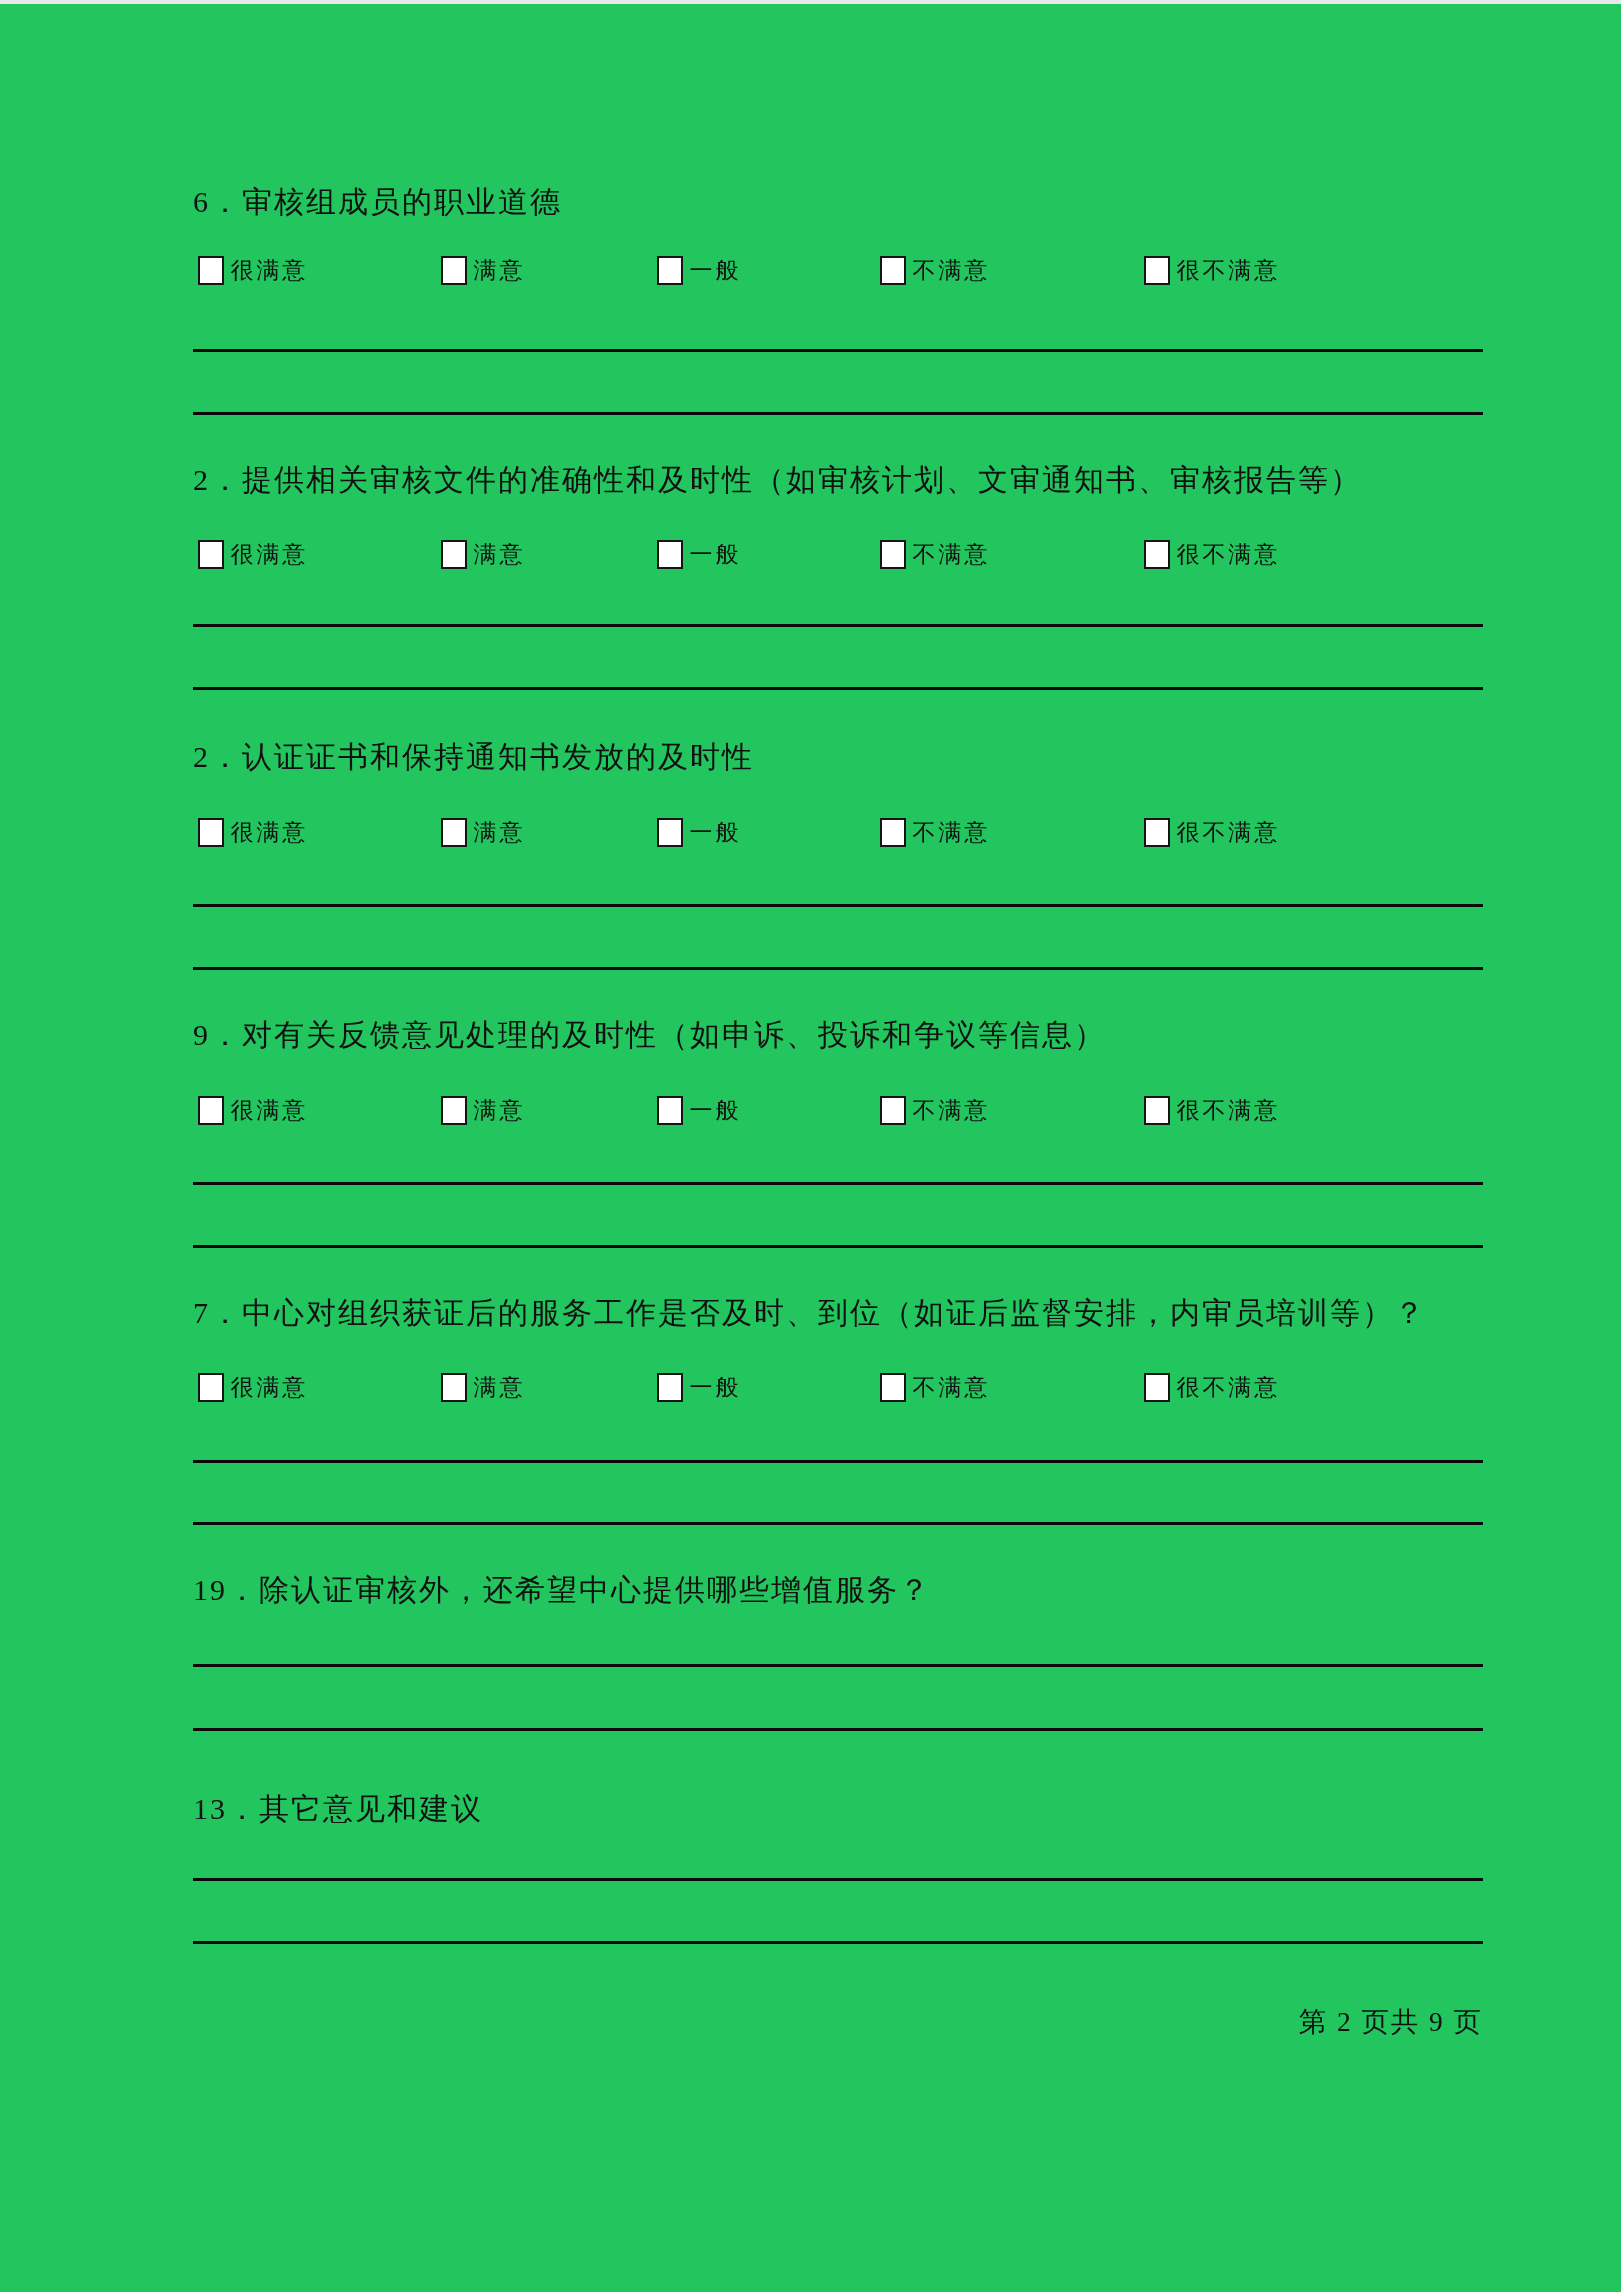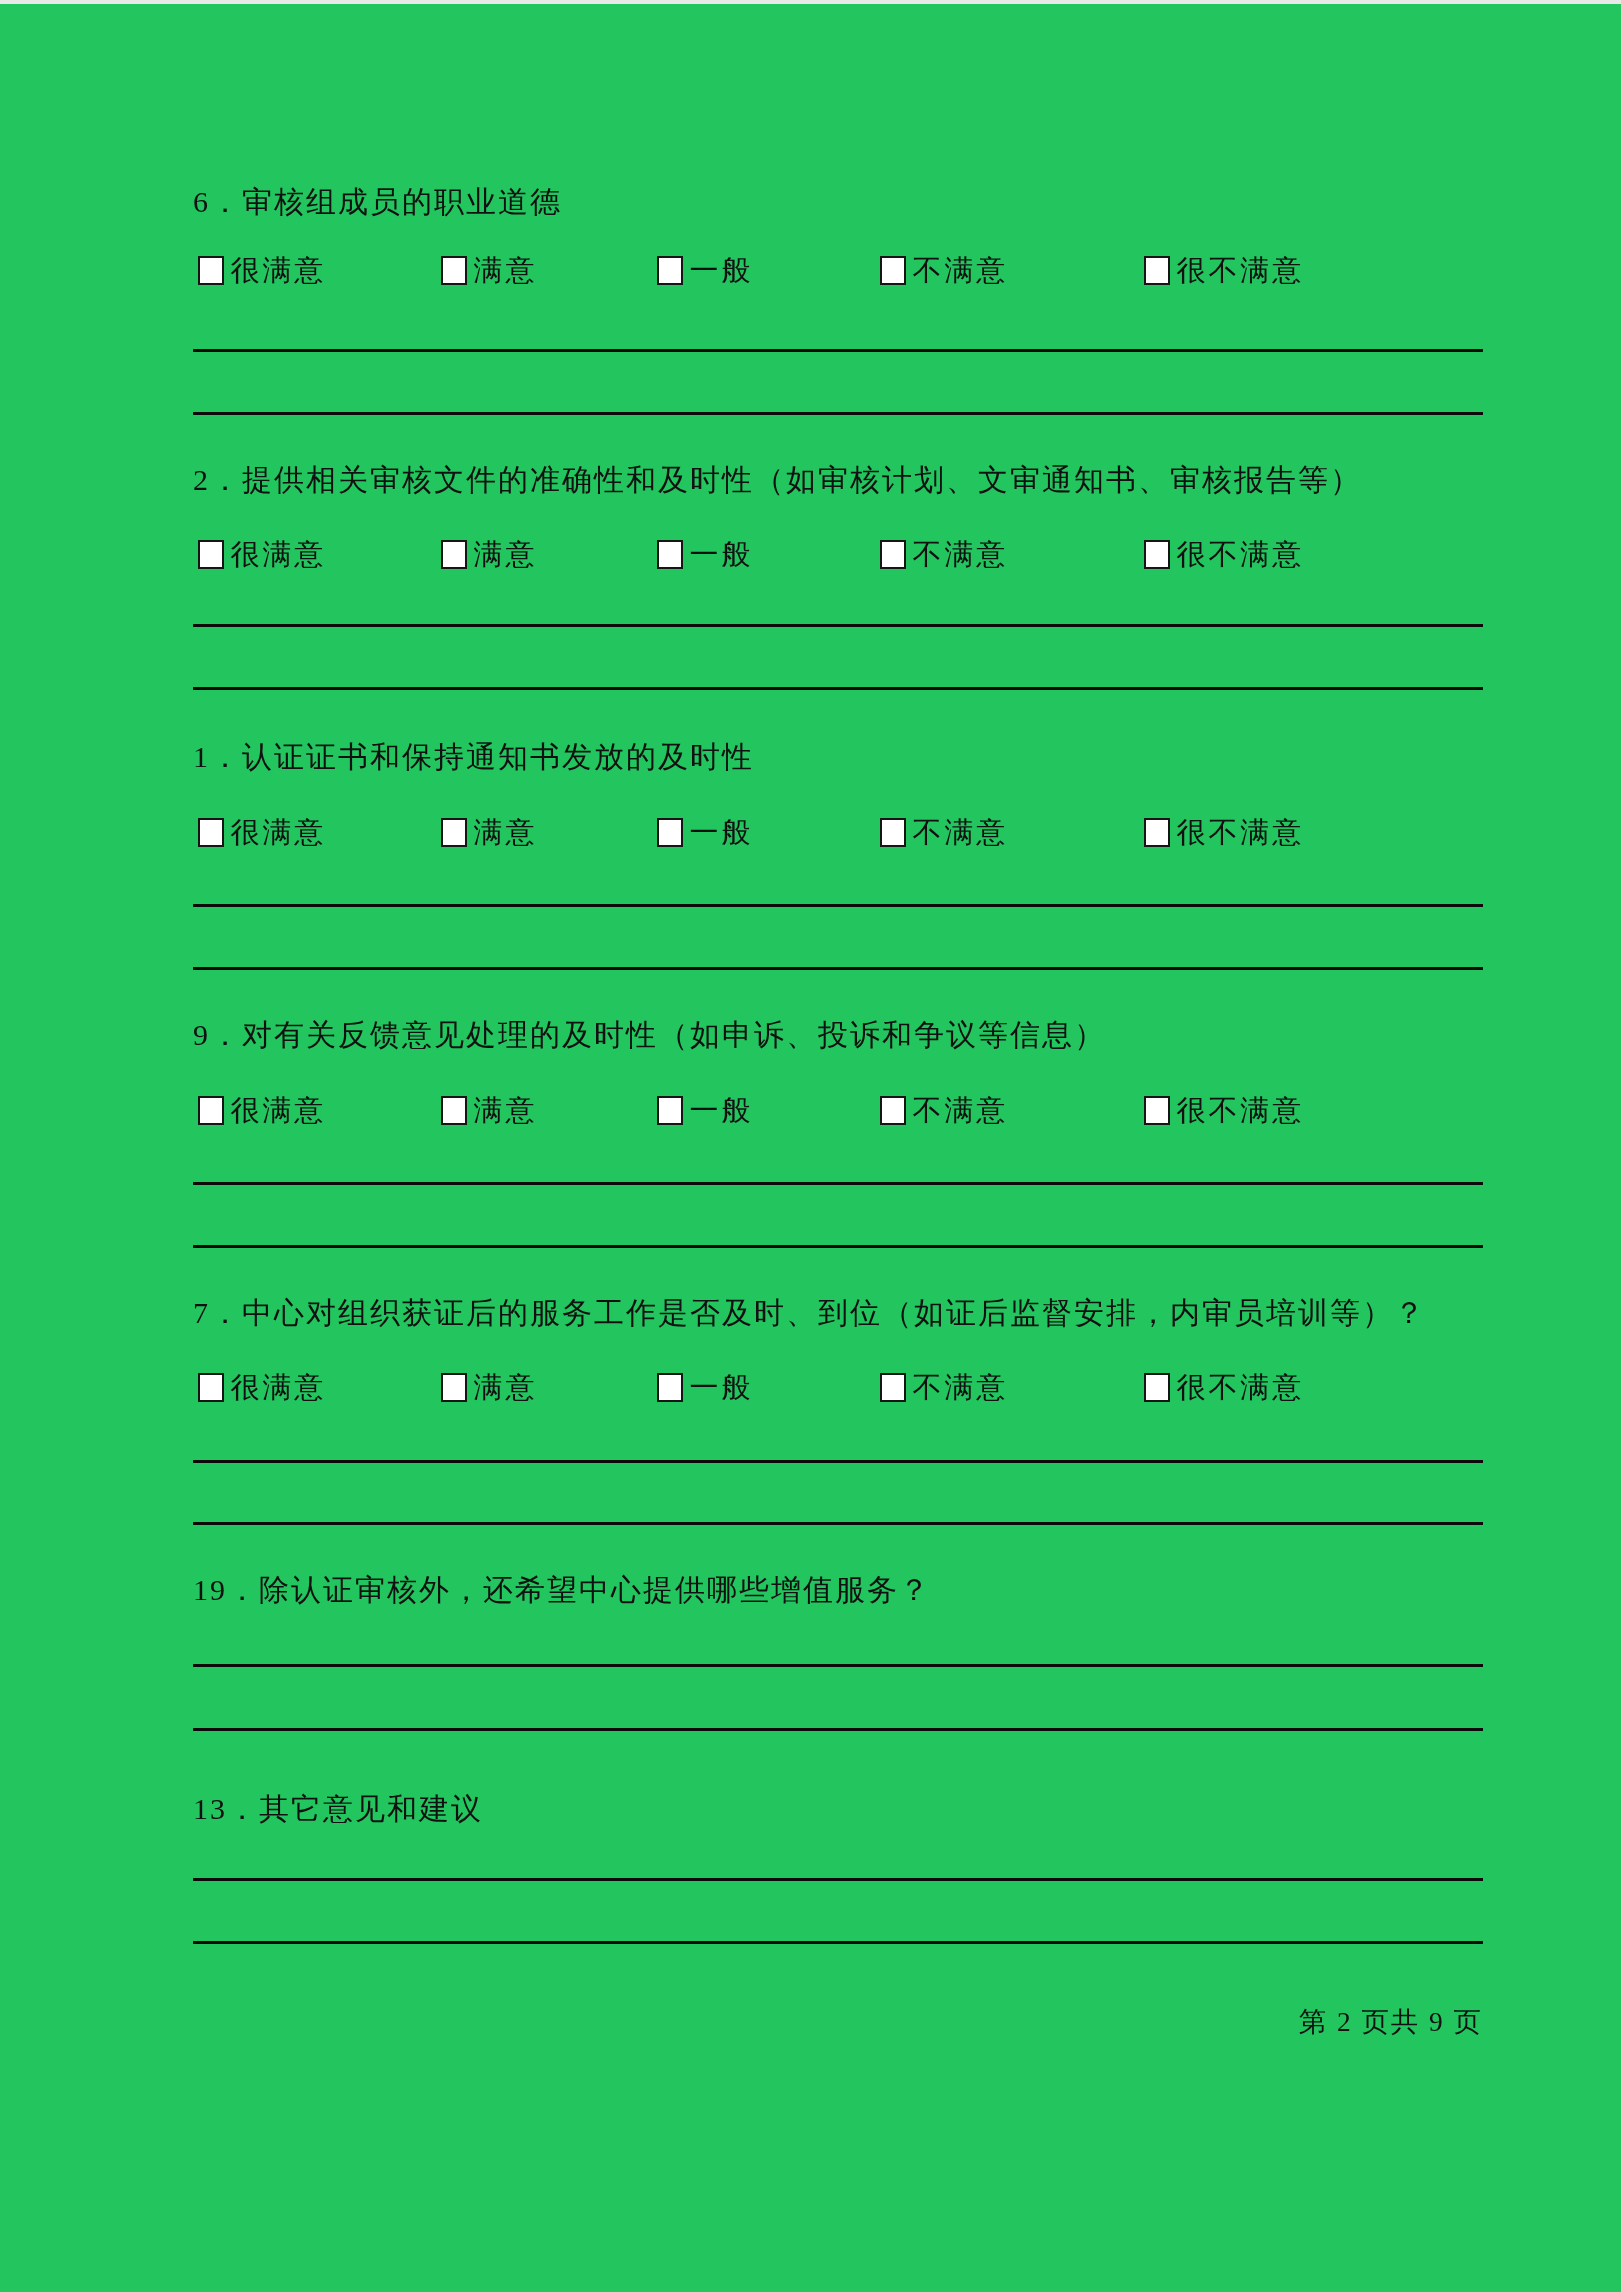--- a/index.html
+++ b/index.html
@@ -45,21 +45,21 @@
   .checkbox {
     display: inline-block;
     width: 21.6px;
     height: 24.5px;
     border: 2px solid #151515;
     background: #ffffff;
     margin-right: 6.9px;
     flex: 0 0 auto;
   }
   .option-label {
-    font-size: 29px;
+    font-size: 23px;
     letter-spacing: 2.9px;
     white-space: nowrap;
   }
   .answer-line {
     position: absolute;
     left: 193px;
     width: 1290px;
     height: 2.9px;
     background: #0a0a0a;
   }
@@ -127,21 +127,21 @@
       <label class="option" style="left:1144px">
         <span class="checkbox"></span>
         <span class="option-label">很不满意</span>
       </label>
     </div>
     <div class="answer-line" style="top:620px"></div>
     <div class="answer-line" style="top:683px"></div>
   </section>
 
   <section>
-    <h2 class="q-title" style="top:734px">1．认证证书和保持通知书发放的及时性</h2>
+    <h2 class="q-title" style="top:734px">2．认证证书和保持通知书发放的及时性</h2>
     <div class="options-row" style="top:805px">
       <label class="option" style="left:198px">
         <span class="checkbox"></span>
         <span class="option-label">很满意</span>
       </label>
       <label class="option" style="left:441px">
         <span class="checkbox"></span>
         <span class="option-label">满意</span>
       </label>
       <label class="option" style="left:657px">

